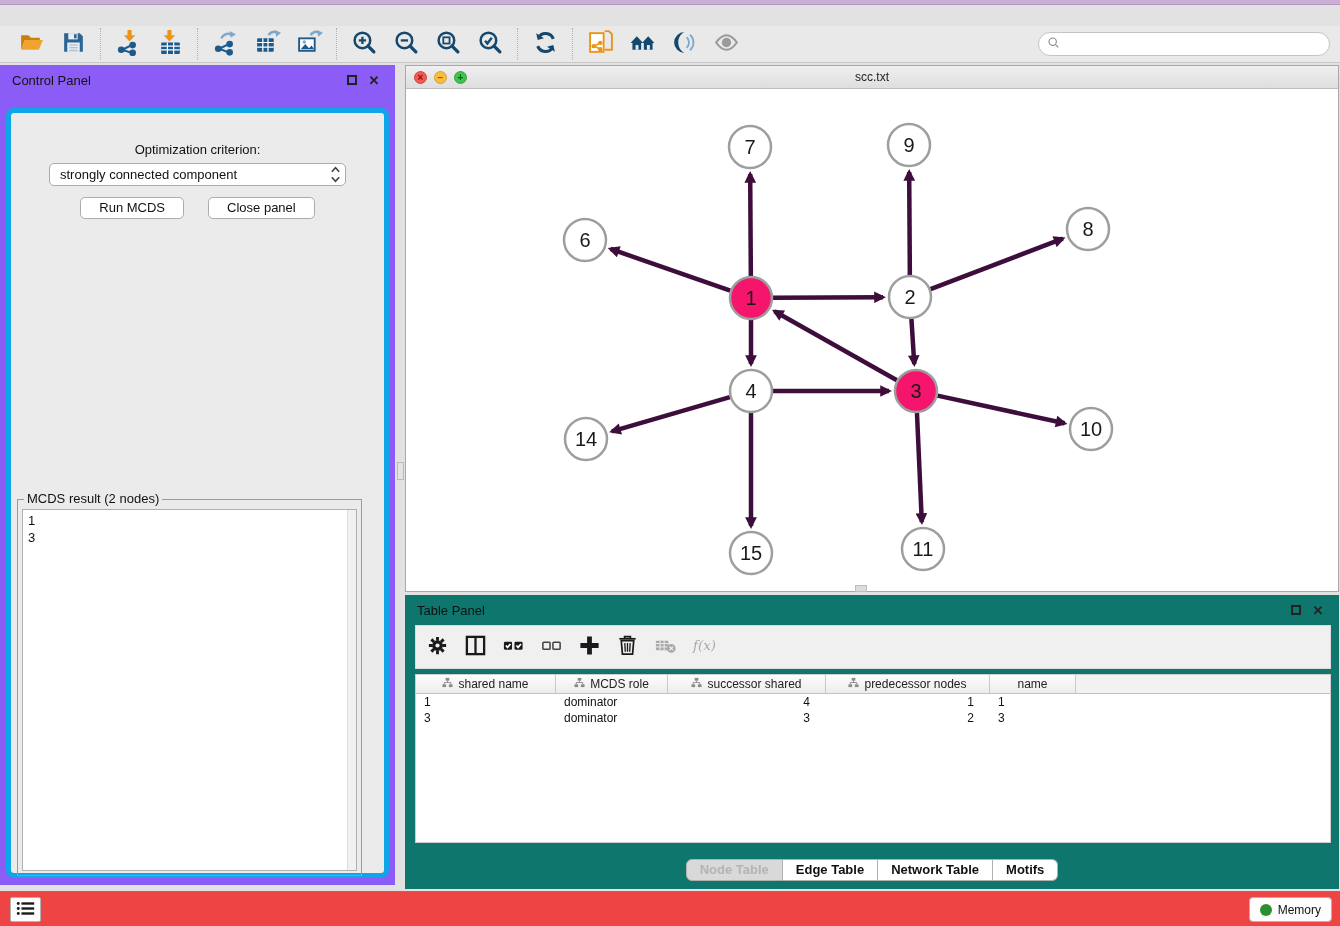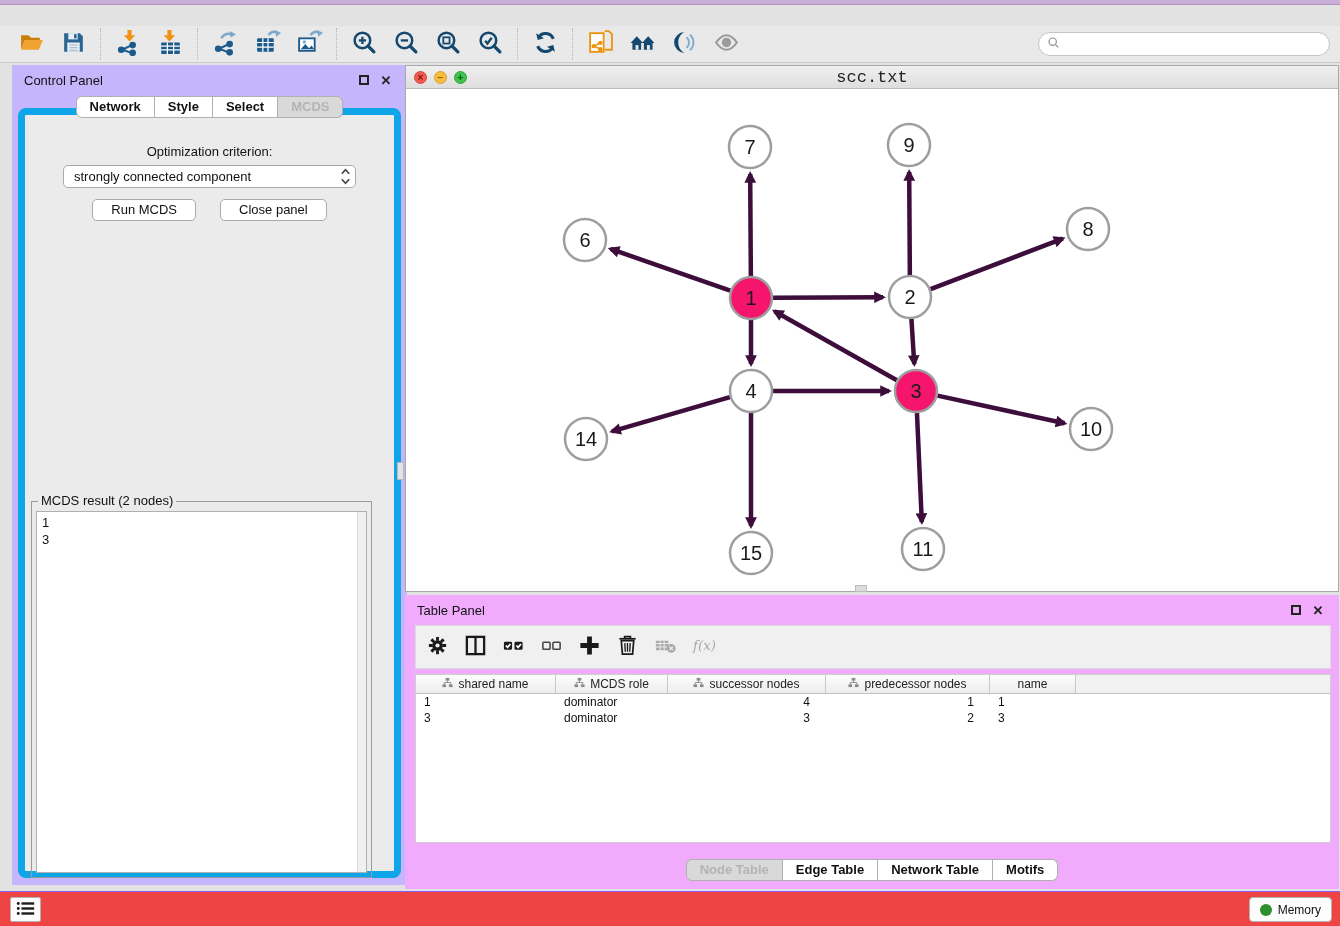--- a/index.html
+++ b/index.html
@@ -35,24 +35,24 @@
   .icon-x::after { content:"✕"; font-weight:bold; font-size:13px; }
 
   .tab-group { display:flex; justify-content:center; }
   .tab { height:22px; line-height:20px; padding:0 13px; background:#fff; border:1px solid #b0b0b0;
          border-left:none; font-size:13px; font-weight:600; color:#111; cursor:default; }
   .tab:first-child { border-left:1px solid #b0b0b0; border-radius:6px 0 0 6px; }
   .tab:last-child { border-radius:0 6px 6px 0; }
   .tab.active { background:#d9d9d9; color:#b4b4b4; }
 
   
-  .control-panel { position:absolute; left:0; top:65px; width:395px; height:820px; background:#c4b5fd;margin-left:12px; }
+  .control-panel { position:absolute; left:0; top:65px; width:395px; height:820px; background:#8b5cf6; }
   .cp-tabs { position:absolute; top:31px; left:0; right:0; z-index:2; }
   .cp-content { position:absolute; top:43px; left:6px; right:6px; height:770px;
-                background:#ebebeb; border:7px solid #0ea5e9; border-radius:8px; }
+                background:#ebebeb; border:5px solid #0ea5e9; border-radius:8px; }
   .opt-label { position:absolute; top:29px; left:0; right:0; text-align:center; font-size:13px; color:#111; }
   .dropdown { position:absolute; left:38px; right:38px; top:50px; height:23px; background:#fff;
               border:1px solid #ababab; border-radius:5px; display:flex; align-items:center;
               font-size:13px; padding:0 4px 0 10px; color:#111; cursor:default; }
   .dropdown .stepper { margin-left:auto; display:flex; }
   .btn-row { position:absolute; top:84px; left:0; right:0; display:flex; justify-content:center; gap:24px; }
   .aq-btn { height:22px; background:#fff; border:1px solid #ababab; border-radius:5px;
             font-size:13px; padding:0 18px; line-height:20px; color:#111; font-family:inherit; cursor:default; }
   .fieldset { position:absolute; left:6px; right:22px; top:386px; height:377px; border:1px solid #9a9a9a; }
   .fieldset-legend { position:absolute; top:-9px; left:6px; background:#ebebeb; padding:0 3px; font-size:13px; color:#111; }
@@ -60,38 +60,38 @@
                 border:1px solid #b0b0b0; font-size:13px; line-height:17px; padding:2px 14px 2px 5px;
                 white-space:pre; color:#111; overflow:hidden; }
   .result-scroll { position:absolute; top:10px; bottom:5px; right:5px; width:9px;
                    background:#f1f1f1; border-left:1px solid #ddd; }
 
   
   .network-window { position:absolute; left:405px; top:65px; width:934px; height:527px;
                     background:#fff; border:1px solid #a8a8a8; }
   .nw-titlebar { position:relative; height:23px; background:linear-gradient(#f0f0f0,#dedede);
                  border-bottom:1px solid #bdbdbd; display:flex; align-items:center; }
-  .nw-title { position:absolute; left:0; right:0; text-align:center; font-size:17px; color:#222;font-family:Liberation Mono, monospace; }
+  .nw-title { position:absolute; left:0; right:0; text-align:center; font-size:12px; color:#222; }
   .nw-lights { display:flex; gap:7px; margin-left:8px; z-index:2; }
   .nw-light { width:13px; height:13px; border-radius:50%; font-size:10px; line-height:11px;
               text-align:center; font-weight:bold; cursor:default; }
   .nw-red { background:#f35b51; border:1px solid #ce4a40; color:#7d1710; }
   .nw-yellow { background:#f8bc3e; border:1px solid #d6a137; color:#8f5c02; }
   .nw-green { background:#3fc24e; border:1px solid #35a441; color:#0a6218; }
   .nw-red::after { content:"×"; } .nw-yellow::after { content:"−"; } .nw-green::after { content:"+"; }
   .nw-canvas { position:absolute; top:23px; left:0; right:0; bottom:0; background:#fff; }
   .nw-canvas svg { width:100%; height:100%; display:block; }
 
   .v-handle { position:absolute; left:397px; top:462px; width:7px; height:18px;
               background:#e3e3e3; border:1px solid #b9b9b9; }
   .h-handle { position:absolute; left:855px; top:585px; width:12px; height:7px;
               background:#dcdcdc; border:1px solid #bdbdbd; }
 
   
-  .table-panel { position:absolute; left:405px; top:595px; width:934px; height:294px; background:#f0abfc; }
+  .table-panel { position:absolute; left:405px; top:595px; width:934px; height:294px; background:#0f766e; }
   .tp-toolbar { position:absolute; left:10px; right:8px; top:30px; height:44px; background:#f0f0f0;
                 border:1px solid #dcdcdc; display:flex; align-items:center; padding:0 10px; }
   .tp-btn { width:38px; height:32px; display:flex; align-items:center; justify-content:flex-start; cursor:default; }
   .tp-btn svg { width:23px; height:23px; }
   .tp-table { position:absolute; left:10px; right:8px; top:79px; bottom:46px; background:#fff;
               border:1px solid #cfcfcf; overflow:hidden; }
   .tp-head { display:flex; height:19px; background:linear-gradient(#fdfdfd,#ececec);
              border-bottom:1px solid #c2c2c2; }
   .tp-hcell { display:flex; align-items:center; justify-content:center; gap:5px; font-size:12px;
               color:#222; border-right:1px solid #c9c9c9; cursor:default; }
@@ -280,26 +280,20 @@
 
   <div class="control-panel">
     <div class="panel-header">
       <span>Control Panel</span>
       <span class="spacer"></span>
       <span class="win-btn">
           <span class="float-square"></span>
         </span>
       <span class="win-btn icon-x"></span>
     </div>
-    <div class="cp-tabs tab-group" id="control-tabs">
-        <div class="tab">Network</div>
-        <div class="tab">Style</div>
-        <div class="tab">Select</div>
-        <div class="tab active">MCDS</div>
-      </div>
     <div class="cp-content">
       <div class="opt-label">Optimization criterion:</div>
       <div class="dropdown">
         <span>strongly connected component</span>
         <span class="stepper">
           <svg viewBox="0 0 12 20" width="11" height="19">
               <g fill="none" stroke="#444" stroke-width="1.8">
                 <path d="M2 7l4-4.5L10 7"></path>
                 <path d="M2 13l4 4.5L10 13"></path>
               </g>
@@ -509,21 +503,21 @@
             <span><svg viewBox="0 0 12 12" width="11" height="11">
                 <g fill="#8a8a8a">
                   <rect x="4" y="1" width="4" height="3"></rect>
                   <rect x="0.5" y="8" width="4" height="3"></rect>
                   <rect x="7.5" y="8" width="4" height="3"></rect>
                 </g>
                 <g stroke="#8a8a8a" fill="none">
                   <path d="M6 4v2M2.5 8V6h7v2"></path>
                 </g>
               </svg></span>
-            <span>successor nodes</span>
+            <span>successor shared</span>
           </div>
           <div class="tp-hcell" style="width: 164px;">
             <span><svg viewBox="0 0 12 12" width="11" height="11">
                 <g fill="#8a8a8a">
                   <rect x="4" y="1" width="4" height="3"></rect>
                   <rect x="0.5" y="8" width="4" height="3"></rect>
                   <rect x="7.5" y="8" width="4" height="3"></rect>
                 </g>
                 <g stroke="#8a8a8a" fill="none">
                   <path d="M6 4v2M2.5 8V6h7v2"></path>

